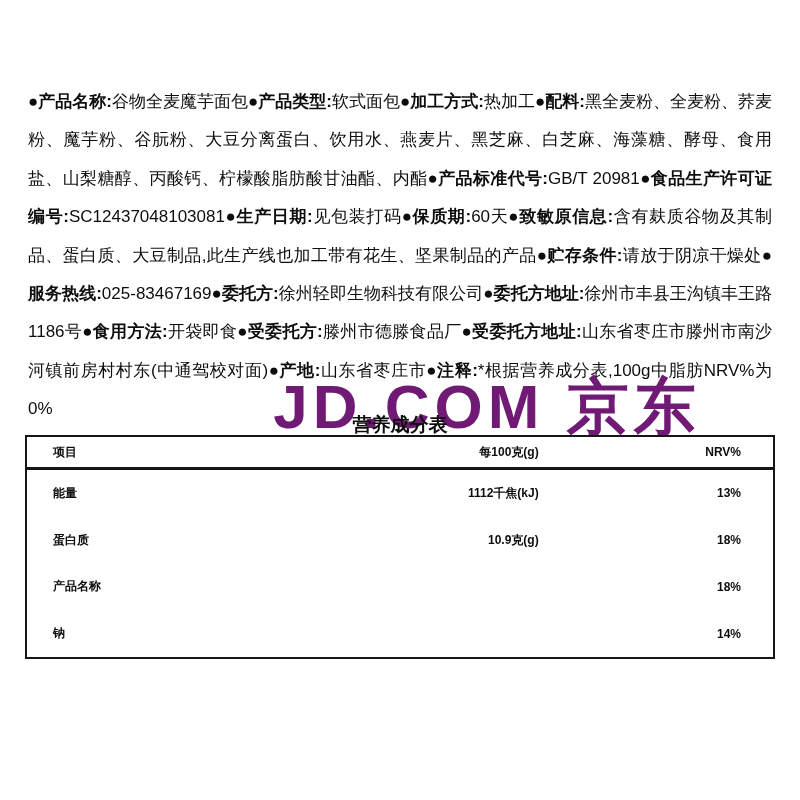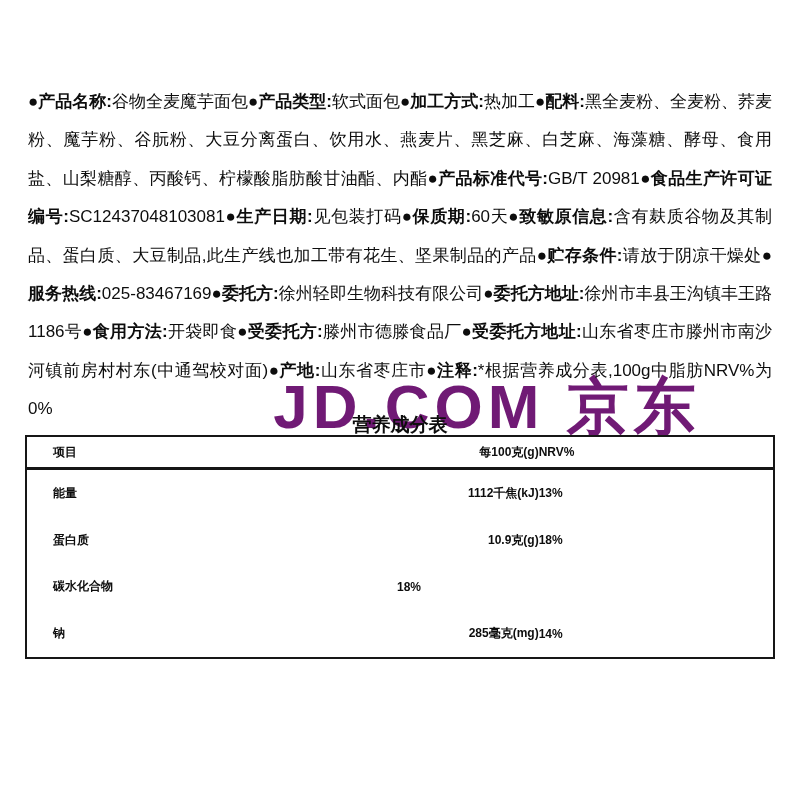--- a/index.html
+++ b/index.html
@@ -72,21 +72,21 @@
     padding: 0 32px 0 26px;
     font-size: 12px;
     font-weight: bold;
   }
   .nrow.nhead {
     height: 33px;
     border-bottom: 3px solid #161616;
   }
   .c1 { flex: 1; text-align: left; }
   .c2 { flex: 1.4; text-align: right; }
-  .c3 { flex: 1; text-align: left; }
+  .c3 { flex: 1; text-align: right; }
 </style>
 </head>
 <body>
 
 <div class="watermark">JD.COM 京东</div>
 
 <div class="info"><span class="lbl">●产品名称:</span><span class="val">谷物全麦魔芋面包</span><span class="lbl">●产品类型:</span><span class="val">软式面包</span><span class="lbl">●加工方式:</span><span class="val">热加工</span><span class="lbl">●配料:</span><span class="val">黑全麦粉、全麦粉、荞麦粉、魔芋粉、谷朊粉、大豆分离蛋白、饮用水、燕麦片、黑芝麻、白芝麻、海藻糖、酵母、食用盐、山梨糖醇、丙酸钙、柠檬酸脂肪酸甘油酯、内酯</span><span class="lbl">●产品标准代号:</span><span class="val">GB/T 20981</span><span class="lbl">●食品生产许可证编号:</span><span class="val">SC12437048103081</span><span class="lbl">●生产日期:</span><span class="val">见包装打码</span><span class="lbl">●保质期:</span><span class="val">60天</span><span class="lbl">●致敏原信息:</span><span class="val">含有麸质谷物及其制品、蛋白质、大豆制品,此生产线也加工带有花生、坚果制品的产品</span><span class="lbl">●贮存条件:</span><span class="val">请放于阴凉干燥处</span><span class="lbl">●服务热线:</span><span class="val">025-83467169</span><span class="lbl">●委托方:</span><span class="val">徐州轻即生物科技有限公司</span><span class="lbl">●委托方地址:</span><span class="val">徐州市丰县王沟镇丰王路1186号</span><span class="lbl">●食用方法:</span><span class="val">开袋即食</span><span class="lbl">●受委托方:</span><span class="val">滕州市德滕食品厂</span><span class="lbl">●受委托方地址:</span><span class="val">山东省枣庄市滕州市南沙河镇前房村村东(中通驾校对面)</span><span class="lbl">●产地:</span><span class="val">山东省枣庄市</span><span class="lbl">●注释:</span><span class="val">*根据营养成分表,100g中脂肪NRV%为0%</span></div>
 
 <div class="ntitle">营养成分表</div>
 
@@ -100,21 +100,20 @@
     <span class="c1">能量</span>
     <span class="c2">1112千焦(kJ)</span>
     <span class="c3">13%</span>
   </div>
   <div class="nrow">
     <span class="c1">蛋白质</span>
     <span class="c2">10.9克(g)</span>
     <span class="c3">18%</span>
   </div>
   <div class="nrow">
-    <span class="c1">碳水化合物</span>
+    <span class="c1">产品名称</span>
     <span class="c3">18%</span>
   </div>
   <div class="nrow">
     <span class="c1">钠</span>
-    <span class="c2">285毫克(mg)</span>
     <span class="c3">14%</span>
   </div>
 </div>
 
 </body></html>

